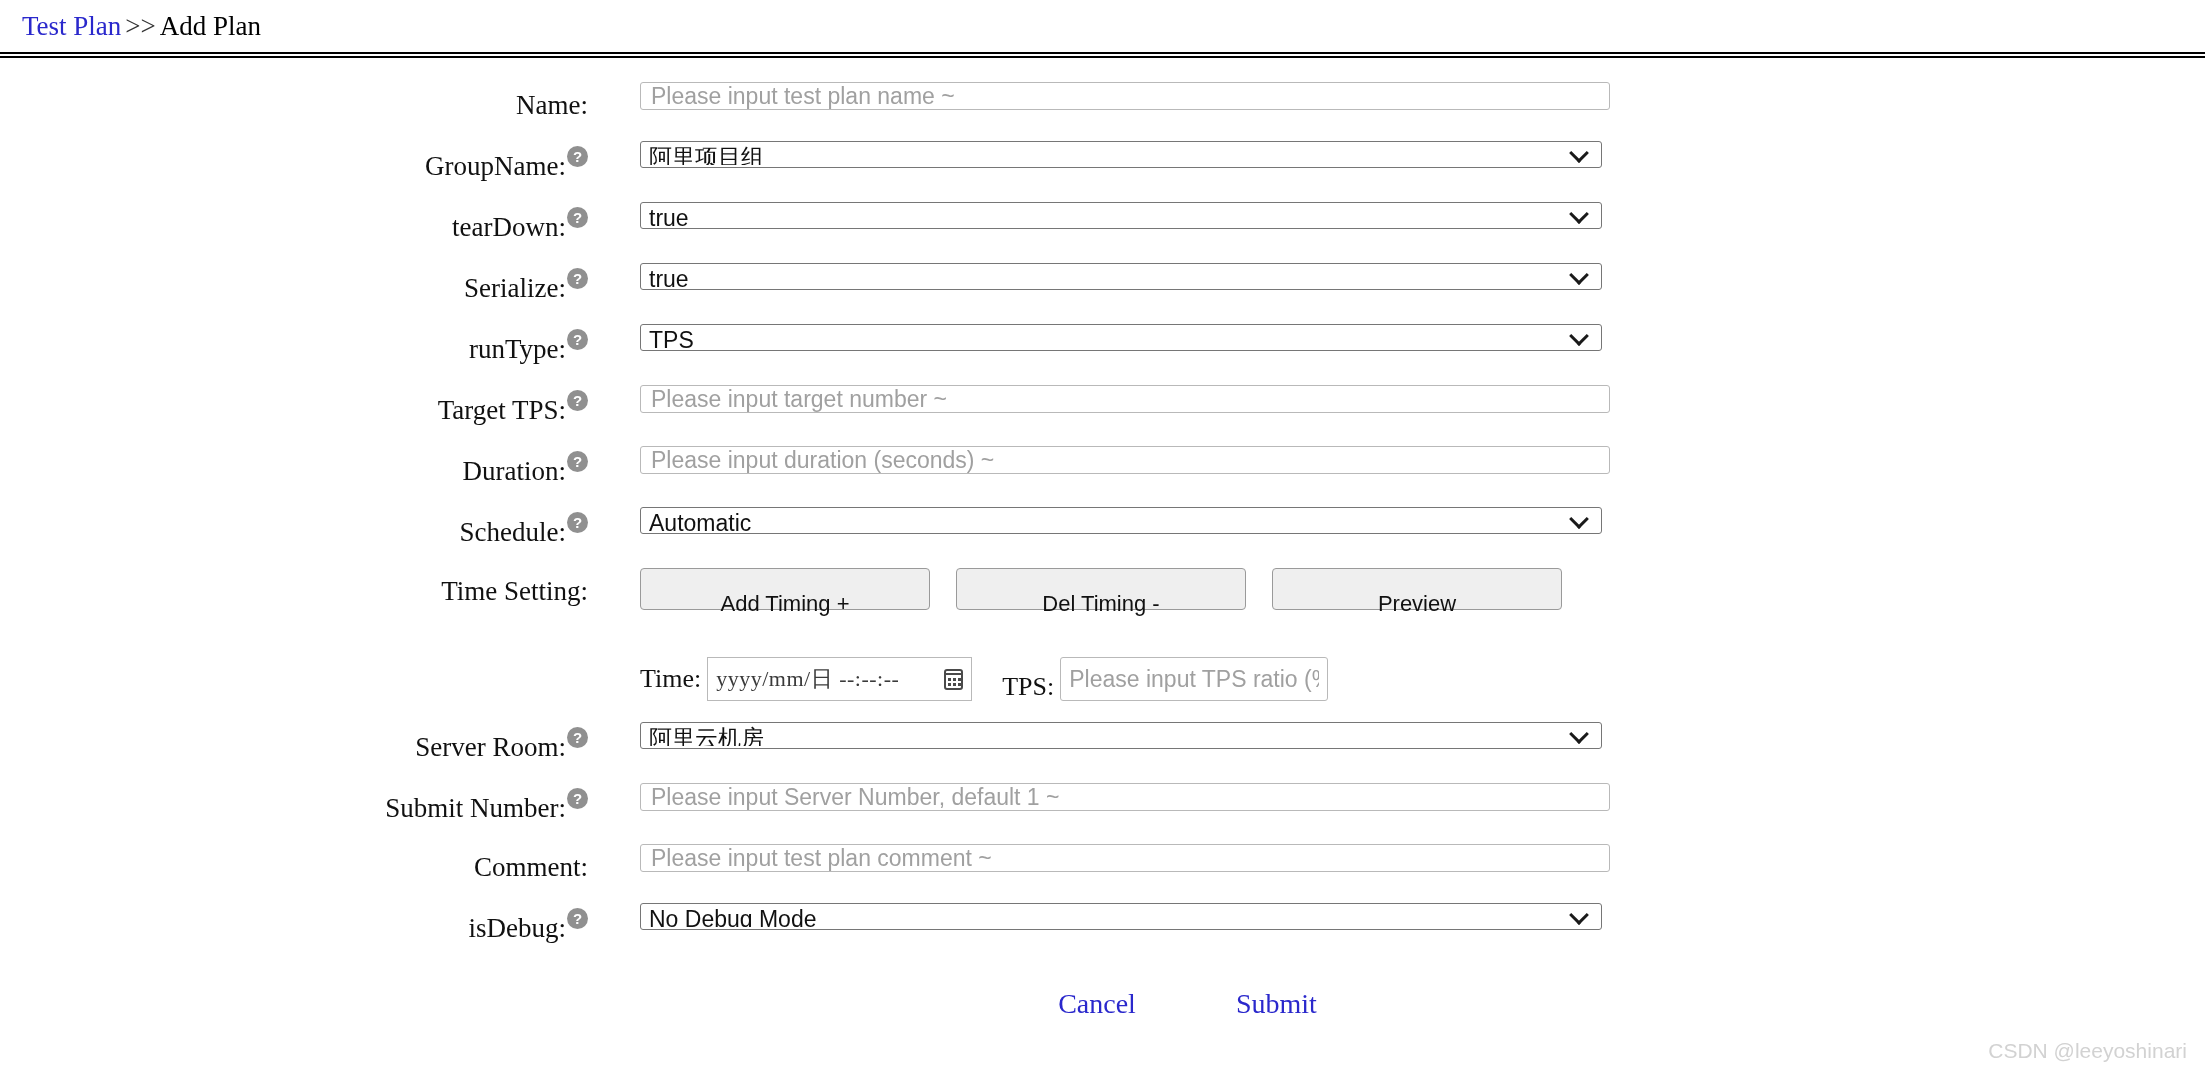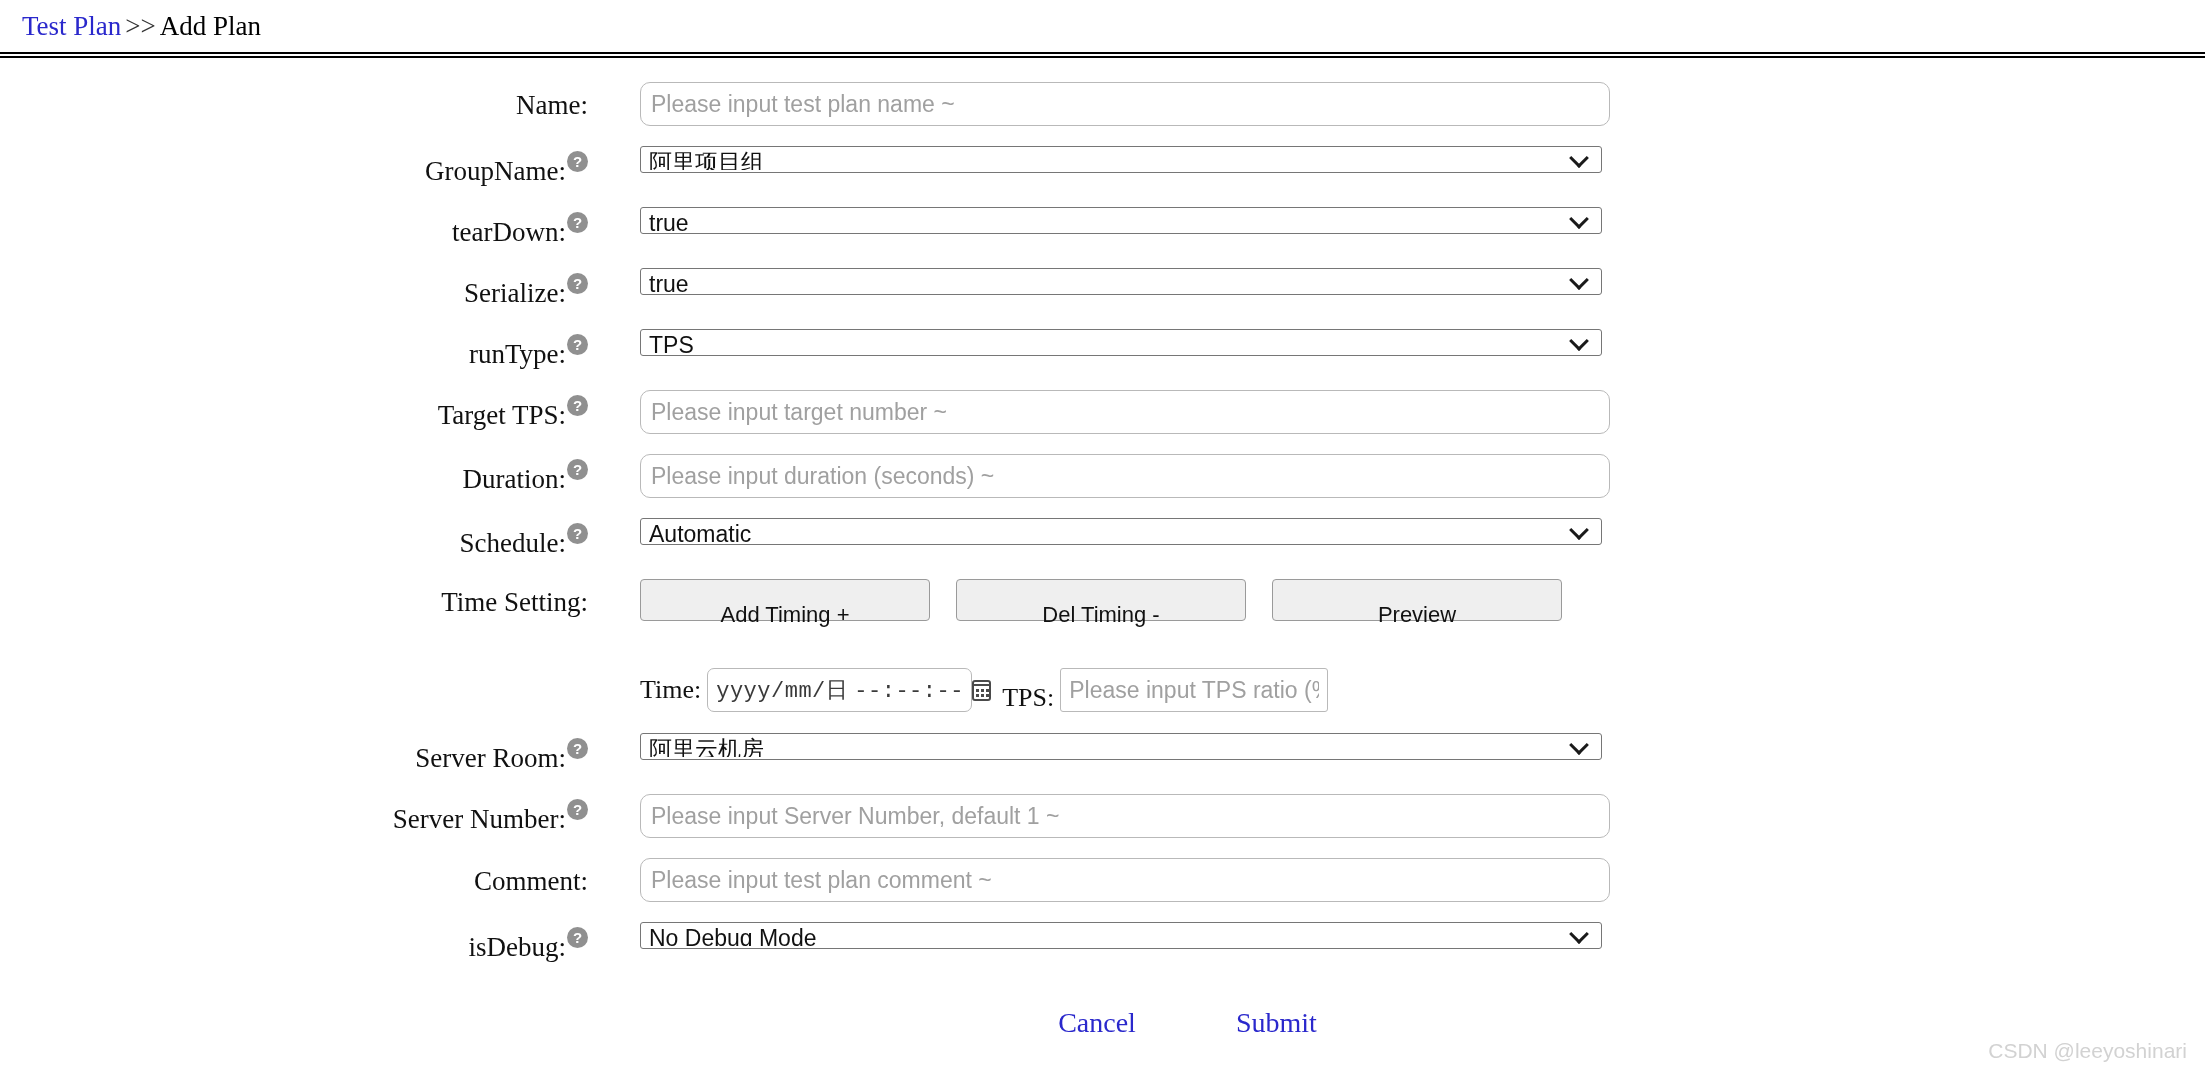--- a/index.html
+++ b/index.html
@@ -87,27 +87,27 @@
     user-select: none;
   }
   .field-cell {
     flex: 1 1 auto;
     padding-left: 52px;
   }
 
   
   .txt {
     width: 970px;
-    height: 44px;
+    height: 28px;
     font-size: 23px;
     font-family: "Liberation Sans", sans-serif;
     color: #222222;
     padding: 4px 10px;
     border: 1px solid #b9b9b9;
-    border-radius: 10px;
+    border-radius: 3px;
     background: #ffffff;
     outline: none;
   }
   .txt::placeholder { color: #a0a0a0; }
 
   
   .sel {
     width: 962px;
     height: 27px;
     font-size: 23px;
@@ -170,26 +170,26 @@
     font-size: 26px;
     color: #111111;
     font-family: "Liberation Serif", serif;
     margin-right: 6px;
     white-space: nowrap;
   }
   .dt-box {
     width: 265px;
     height: 44px;
     border: 1px solid #b9b9b9;
-    border-radius: 7px;
+    border-radius: 0;
     background: #ffffff;
     display: flex;
     align-items: center;
     padding: 0 8px;
-    font-family: Liberation Mono, monospace;
+    font-family: Liberation Serif, serif;
     font-size: 22px;
     color: #3a3a3a;
     cursor: text;
     justify-content: space-between;
   }
   .dt-text { letter-spacing: 0.5px; white-space: nowrap; }
   .dt-time { margin-left: 6px; color: #3a3a3a; }
   .cal-icon {
     width: 19px; height: 21px;
     border: 2px solid #4a4a4a;
@@ -407,21 +407,21 @@
         <select class="sel">
           <option>阿里云机房</option>
         </select>
         <span class="sel-arrow"></span>
       </span>
     </div>
   </div>
 
   <div class="row">
     <div class="label-cell">
-      <span class="label-text">Server Number:</span><span class="help-icon">?</span>
+      <span class="label-text">Submit Number:</span><span class="help-icon">?</span>
     </div>
     <div class="field-cell">
       <input class="txt" type="text" placeholder="Please input Server Number, default 1 ~" style="">
     </div>
   </div>
 
   <div class="row">
     <div class="label-cell">
       <span class="label-text">Comment:</span>
     </div>

